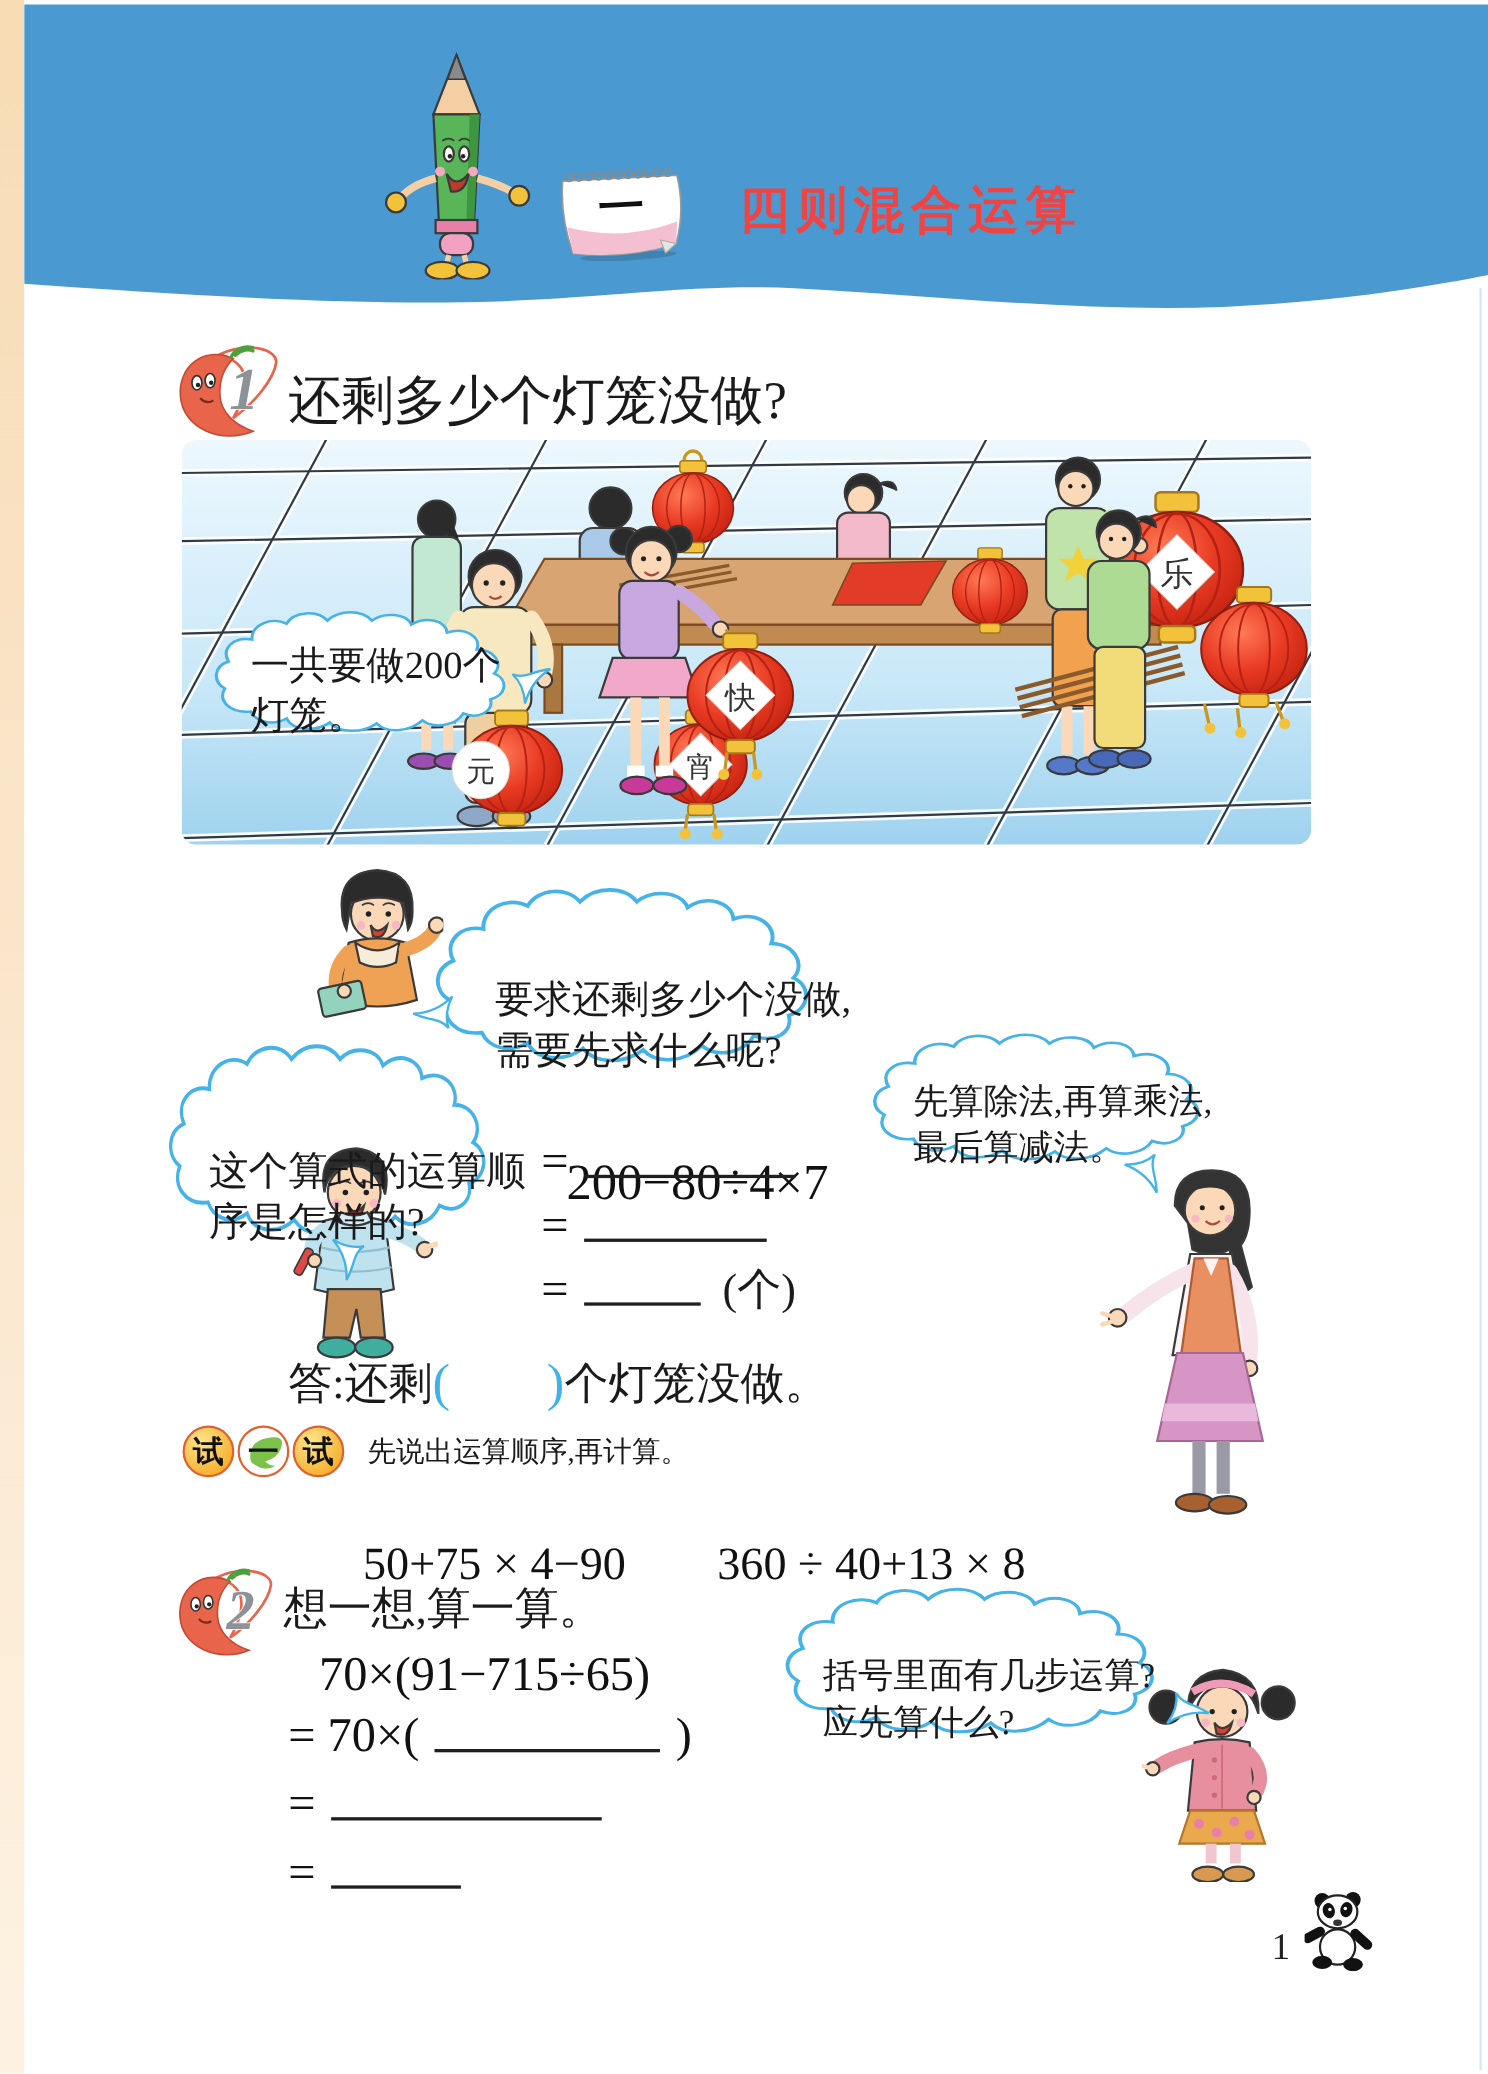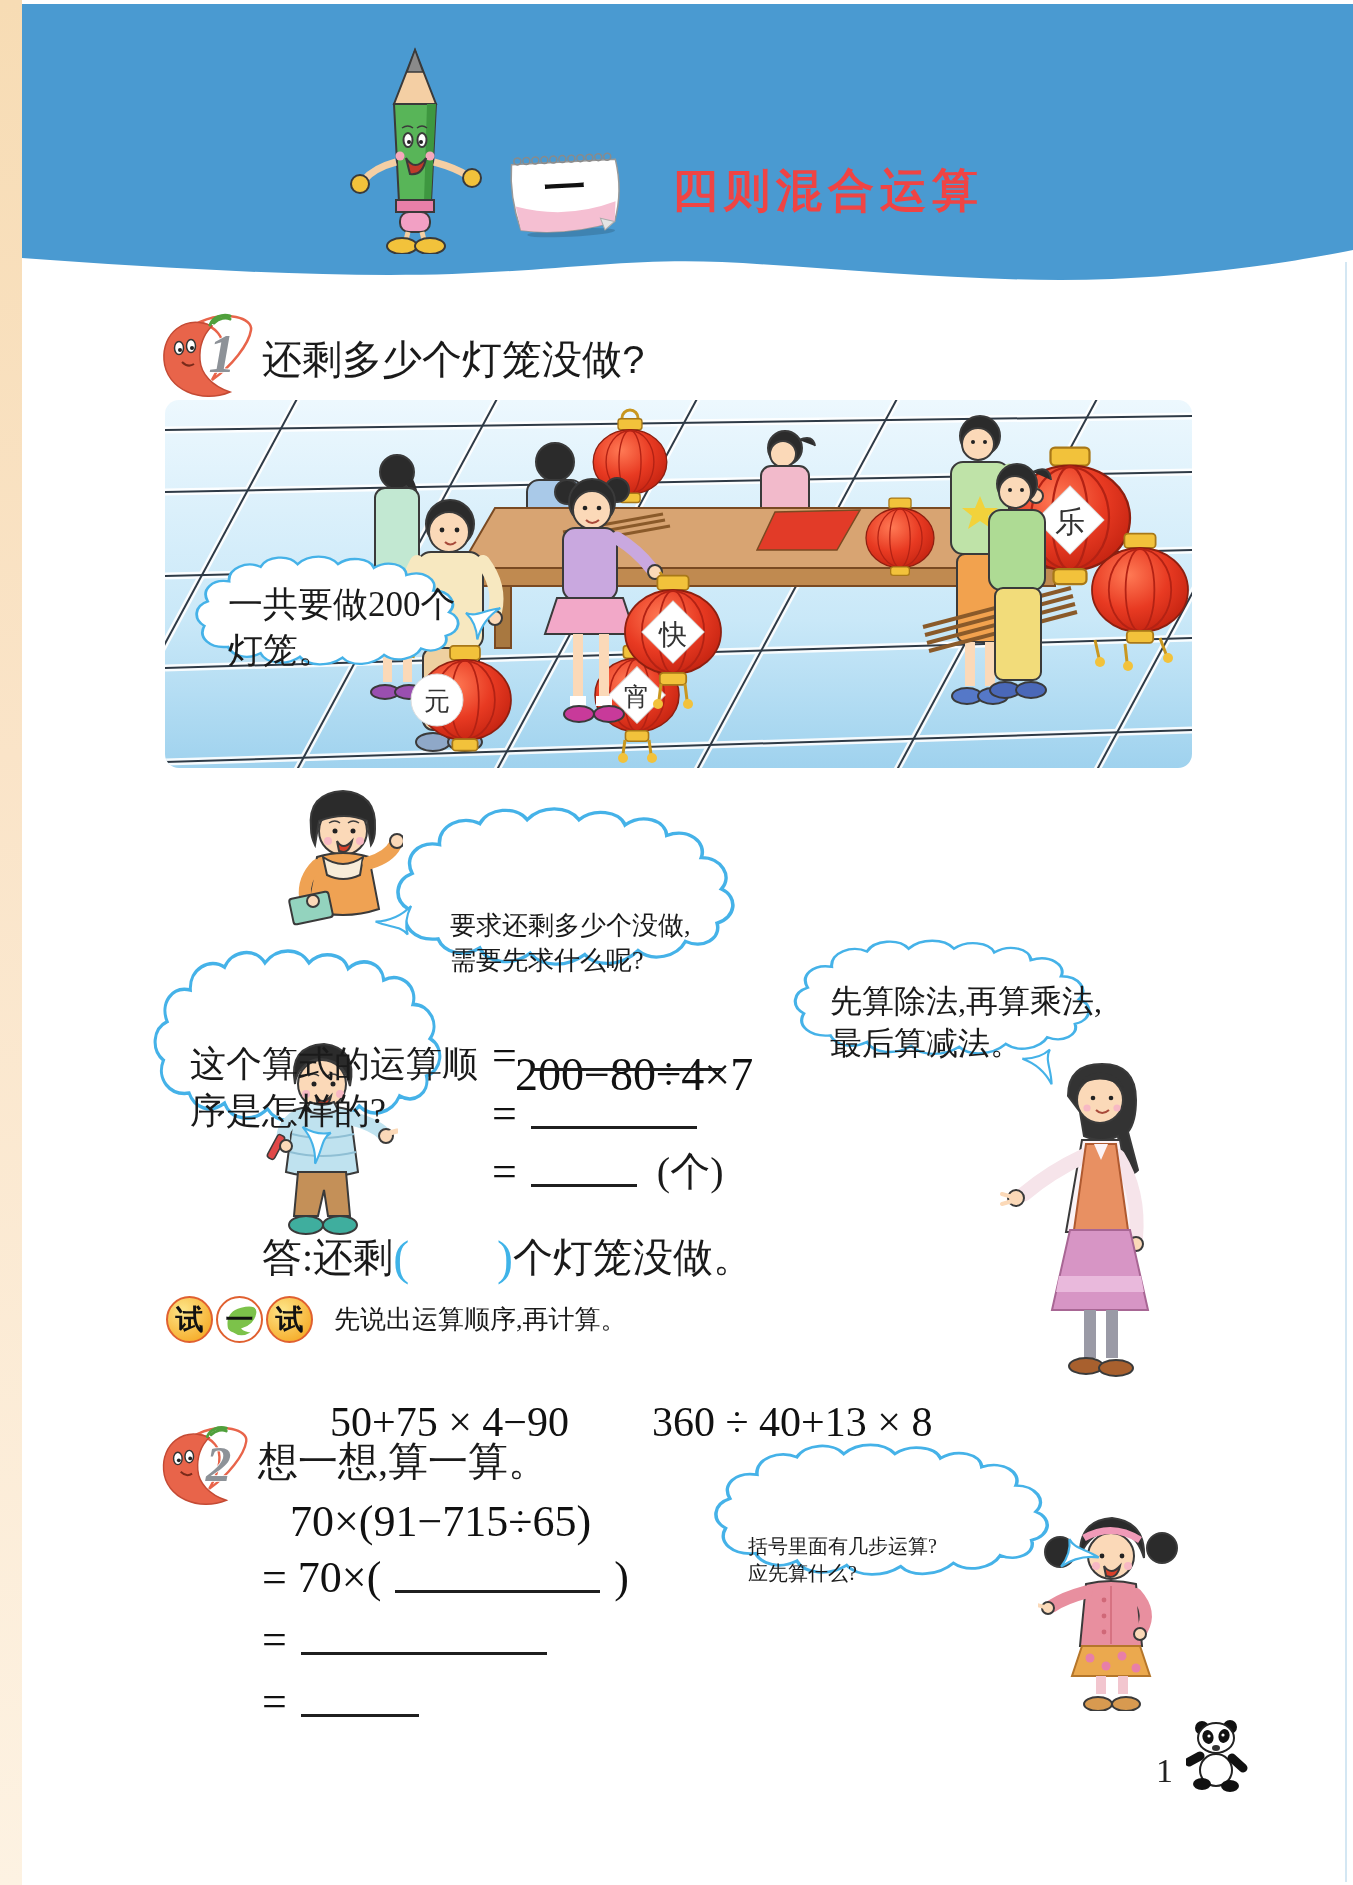--- a/index.html
+++ b/index.html
@@ -14,21 +14,21 @@
       background:linear-gradient(180deg,#F7DCB4 0%,#FAE4C8 40%,#FDF2E2 100%);}
   .right-edge{left:1345px;top:262px;width:2px;height:1620px;background:#D4E7F3;}
 
   
   .header-svg{left:22px;top:0;width:1331px;height:300px;}
   .header-title{left:672px;top:160px;font-size:46px;font-weight:bold;color:#ef4444;
       letter-spacing:6px;font-family:"Liberation Sans","DejaVu Sans",sans-serif;white-space:nowrap;}
 
   
   .badge{width:100px;height:90px;}
-  .q-text{font-size:40px;white-space:nowrap;font-family:Liberation Mono, monospace;}
+  .q-text{font-size:48px;white-space:nowrap;}
 
   
   .scene{left:165px;top:400px;width:1027px;height:368px;border-radius:14px;overflow:hidden;}
   .scene svg{display:block;}
 
   
   .cloud{position:absolute;}
   .cloud>svg.cshape{position:absolute;left:0;top:0;width:100%;height:100%;overflow:visible;}
   .cloud .ct{position:relative;z-index:2;display:flex;flex-direction:column;justify-content:flex-end;
       height:100%;line-height:1.32;white-space:nowrap;}
@@ -375,21 +375,21 @@
     </g>
   </svg>
 
   <div class="cloud" style="left:392px;top:808px;width:374px;height:170px">
     <svg class="cshape" viewBox="0 0 260 130" preserveAspectRatio="none">
       <use href="#cp" fill="#ffffff" stroke="#45B2E8" stroke-width="2.5" vector-effect="non-scaling-stroke"></use>
     </svg>
     <svg class="tail" style="left:-16px;bottom:40px;transform:rotate(95deg)" viewBox="0 0 40 44">
       <use href="#tailp" fill="#ffffff" stroke="#45B2E8" stroke-width="2.5" vector-effect="non-scaling-stroke"></use>
     </svg>
-    <div class="ct zh" style="font-size:26px;padding-left:58px">
+    <div class="ct zh" style="font-size:35px;padding-left:58px">
       <span>要求还剩多少个没做,</span>
       <span>需要先求什么呢?</span>
     </div>
   </div>
 
   <div class="cloud" style="left:150px;top:950px;width:318px;height:186px">
     <svg class="cshape" viewBox="0 0 260 130" preserveAspectRatio="none">
       <use href="#cp" fill="#ffffff" stroke="#45B2E8" stroke-width="2.5" vector-effect="non-scaling-stroke"></use>
     </svg>
     <svg class="tail" style="left:46%;bottom:-30px;transform:rotate(10deg)" viewBox="0 0 40 44">
@@ -538,21 +538,21 @@
     <span class="blank" style="width:118px"></span>
   </div>
 
   <div class="cloud" style="left:710px;top:1444px;width:370px;height:142px">
     <svg class="cshape" viewBox="0 0 260 130" preserveAspectRatio="none">
       <use href="#cp" fill="#ffffff" stroke="#45B2E8" stroke-width="2.5" vector-effect="non-scaling-stroke"></use>
     </svg>
     <svg class="tail" style="right:-18px;bottom:8px;transform:rotate(-75deg)" viewBox="0 0 40 44">
       <use href="#tailp" fill="#ffffff" stroke="#45B2E8" stroke-width="2.5" vector-effect="non-scaling-stroke"></use>
     </svg>
-    <div class="ct zh" style="font-size:20px;padding-left:38px">
+    <div class="ct zh" style="font-size:32px;padding-left:38px">
       <span>括号里面有几步运算?</span>
       <span>应先算什么?</span>
     </div>
   </div>
 
   <svg class="abs" style="left:1038px;top:1506px;width:150px;height:205px" viewBox="0 0 150 205">
     <g stroke="#3A3A3A" stroke-width="2">
       <circle cx="22" cy="46" r="15" fill="#2B2B2B"></circle>
         <circle cx="124" cy="42" r="15" fill="#2B2B2B"></circle>
       <circle cx="73" cy="50" r="23" fill="#FBD9B8"></circle>

